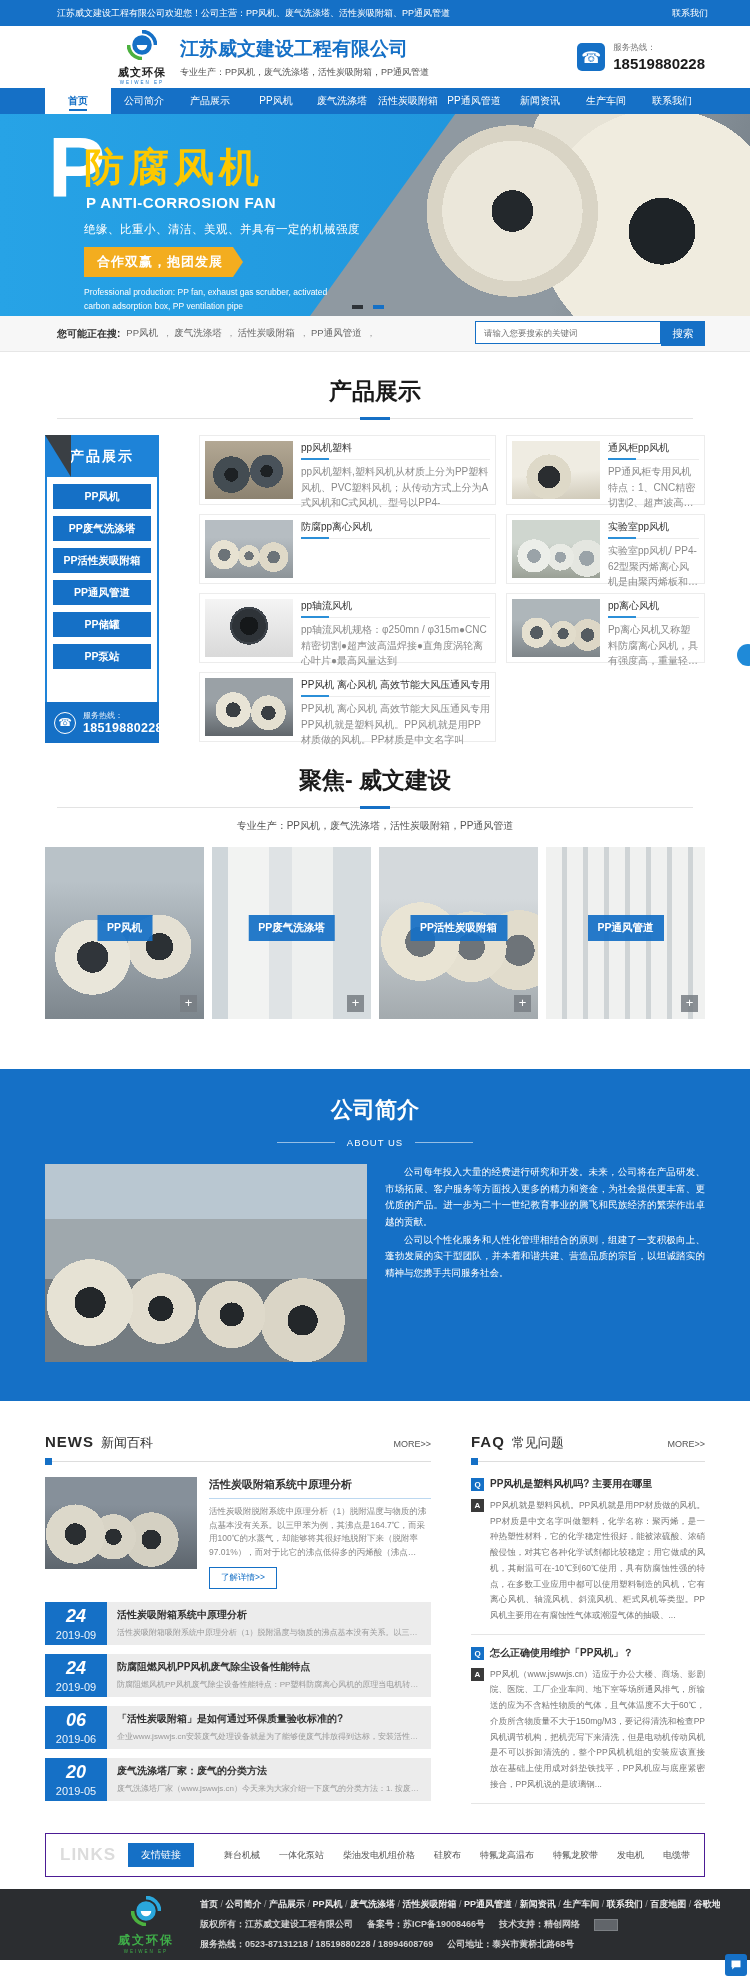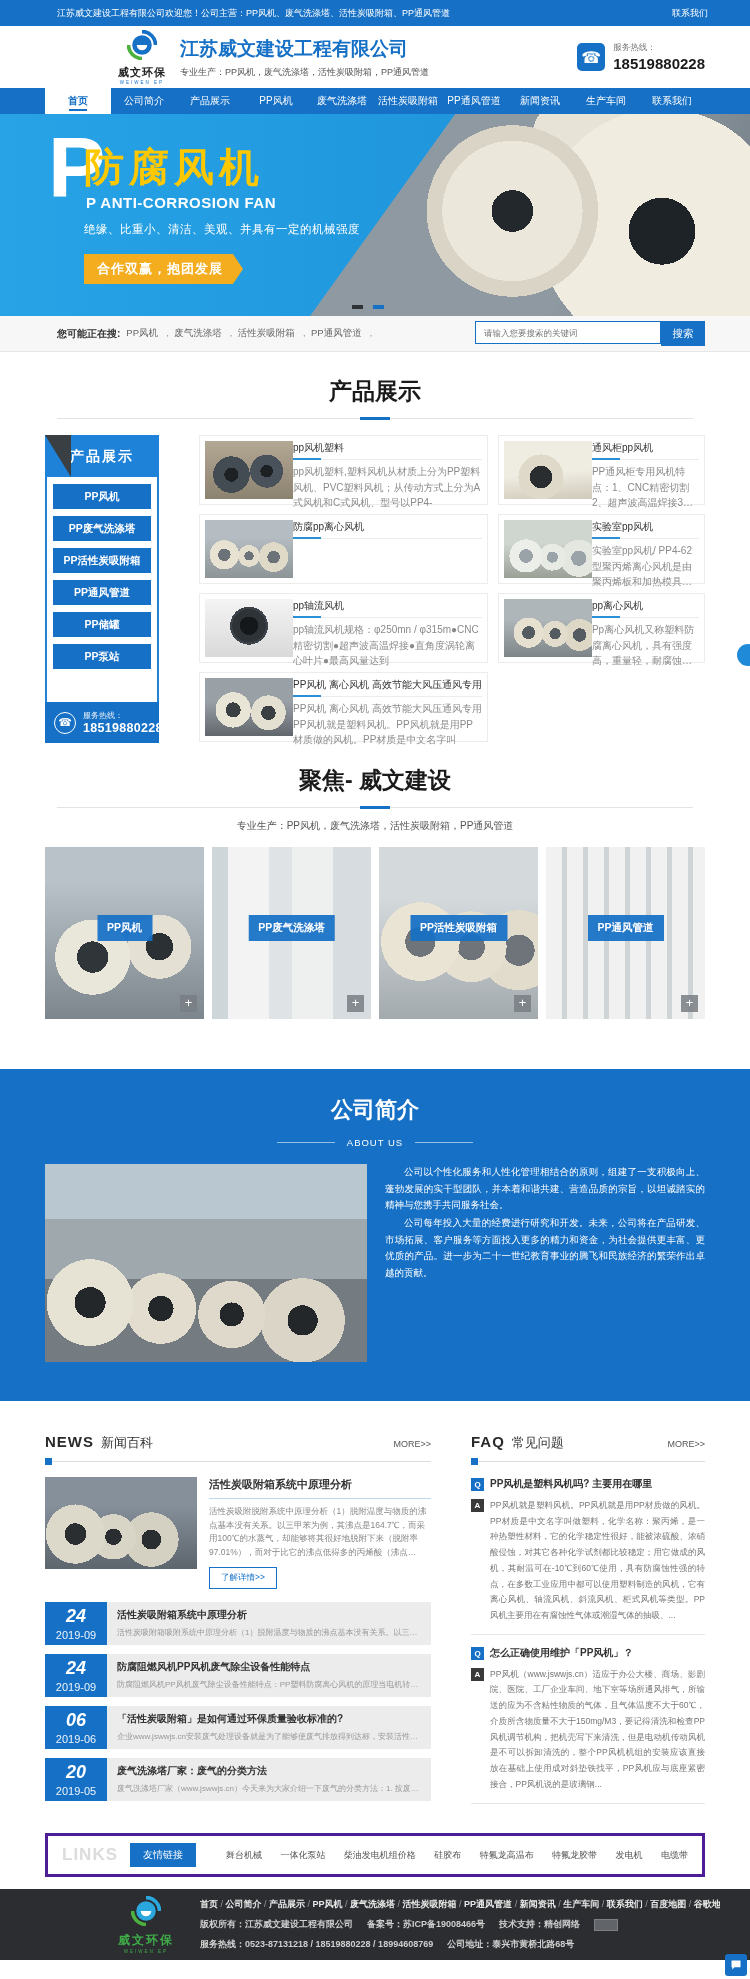--- a/index.html
+++ b/index.html
@@ -40,21 +40,21 @@
       radial-gradient(circle at 80% 58%, #1e2327 0 9%, #f0ecdf 9% 33%, transparent 33%),
       radial-gradient(circle at 62% 14%, #e7e3d6 0 16%, transparent 16%),
       linear-gradient(115deg,#3f7fb3 0 14%,#8f99a1 14% 62%,#6f7981 100%); }
   .hero-p { position:absolute; left:48px; top:10px; font-size:86px; font-weight:900;
     color:#fff; line-height:1; letter-spacing:0; }
   .hero-title { position:absolute; left:84px; top:26px; font-size:40px; font-weight:900;
     color:#fdc800; letter-spacing:5px; }
   .hero-en { position:absolute; left:86px; top:80px; font-size:15px; font-weight:900;
     color:#fff; letter-spacing:.5px; }
   .hero-feat { position:absolute; left:84px; top:108px; font-size:11.5px; color:#fff; letter-spacing:.5px; }
-  .hero-cta { position:absolute; left:84px; top:140px; background:#f3ad1f; color:#fff;
+  .hero-cta { position:absolute; left:84px; top:133px; background:#f3ad1f; color:#fff;
     font-size:13px; font-weight:bold; padding:6px 20px 6px 13px; letter-spacing:1px;
     clip-path:polygon(0 0,calc(100% - 10px) 0,100% 50%,calc(100% - 10px) 100%,0 100%); cursor:pointer; }
   .hero-desc { position:absolute; left:84px; top:172px; font-size:8.5px; color:#fff;
     line-height:1.6; width:260px; }
   .dots { position:absolute; bottom:7px; left:352px; display:flex; gap:10px; }
   .dot { width:11px; height:4px; cursor:pointer; }
   .dot1 { background:#2e3338; } .dot2 { background:#1570c6; }
   
   .search { height:36px; background:#f7f7f7; border-bottom:1px solid #e6e6e6;
     display:flex; align-items:center; padding:0 45px 0 57px; }
@@ -87,21 +87,21 @@
     font-size:10.5px; font-weight:bold; height:25px; line-height:25px; margin-bottom:7px;
     border:none; cursor:pointer; }
   .side-foot { background:#1570c6; color:#fff; display:flex; align-items:center;
     gap:7px; padding:8px 9px; }
   .side-foot-icon { width:22px; height:22px; border:1.5px solid #fff; border-radius:50%;
     display:flex; align-items:center; justify-content:center; font-size:11px; flex:none; }
   .side-foot-label { font-size:8px; opacity:.92; }
   .side-foot-num { font-size:12.5px; font-weight:bold; letter-spacing:.3px; }
   .prod-grid { flex:1; margin-left:40px; display:grid; grid-template-columns:1fr 1fr;
     grid-auto-rows:70px; gap:9px 10px; }
-  .prod-card { border:1px solid #ececec; background:#fff; display:flex; padding:5px; cursor:pointer; }
+  .prod-card { border:1px solid #ececec; background:#fff; display:flex; gap:8px; padding:5px; cursor:pointer; }
   .thumb { width:88px; height:58px; flex:none; background:#c7cdd2; }
   .p-info { flex:1; min-width:0; }
   .p-title { font-size:10px; color:#333; white-space:nowrap; overflow:hidden; text-overflow:ellipsis; }
   .p-line { height:1px; background:#ececec; margin:4px 0 4px; position:relative; }
   .p-line::before { content:""; position:absolute; left:0; top:-1px; width:28px; height:2px; background:#2b8fd8; }
   .p-desc { font-size:10px; color:#8a8a8a; line-height:1.55; display:-webkit-box;
     -webkit-line-clamp:3; -webkit-box-orient:vertical; overflow:hidden; }
   
   .t1 { background:radial-gradient(circle at 30% 58%, #1d2124 0 10%, #434c52 10% 26%, transparent 26%),
         radial-gradient(circle at 70% 52%, #1d2124 0 9%, #49525a 9% 24%, transparent 24%),
@@ -199,21 +199,21 @@
   .qa-row { display:flex; gap:6px; align-items:flex-start; margin-bottom:7px; cursor:pointer; }
   .badge { width:13px; height:13px; flex:none; color:#fff; font-size:8px; font-weight:bold;
     display:flex; align-items:center; justify-content:center; margin-top:1px; }
   .badge-q { background:#1570c6; } .badge-a { background:#3a3a3a; }
   .q-text { font-size:10px; font-weight:bold; color:#333; line-height:1.4; }
   .a-text { font-size:8.5px; color:#777; line-height:1.85; text-align:justify;
     display:-webkit-box; -webkit-box-orient:vertical; overflow:hidden; }
   .clamp9 { -webkit-line-clamp:9; } .clamp8 { -webkit-line-clamp:8; }
   .qa-div { height:1px; background:#e5e5e5; margin:10px 0 11px; }
   
-  .links { margin:28px 45px 0; border:3px solid #4c1d95; height:44px; display:flex;
+  .links { margin:28px 45px 0; border:1px solid #4c1d95; height:44px; display:flex;
     align-items:center; padding:0 14px; }
   .links-en { font-size:17px; font-weight:bold; color:#dcdcdc; letter-spacing:1px; }
   .links-btn { background:#1570c6; color:#fff; font-size:10px; padding:5px 13px;
     margin-left:12px; cursor:pointer; }
   .links-list { display:flex; gap:0; margin-left:30px; flex:1; justify-content:space-between; }
   .link-item { font-size:9px; color:#555; cursor:pointer; white-space:nowrap; }
   
   .footer { margin-top:12px; background:#2b2d30; height:71px; display:flex;
     align-items:center; padding:0 30px 0 118px; }
   .f-logo { display:flex; flex-direction:column; align-items:center; flex:none; }
@@ -283,20 +283,21 @@
   <div class="nav-item">联系我们</div>
 </div>
 
 <div class="hero">
   <div class="hero-photo"></div>
   <div class="hero-p">P</div>
   <div class="hero-title">防腐风机</div>
   <div class="hero-en">P ANTI-CORROSION FAN</div>
   <div class="hero-feat">绝缘、比重小、清洁、美观、并具有一定的机械强度</div>
   <div class="hero-cta">合作双赢，抱团发展</div>
+  <div class="hero-desc">Professional production: PP fan, exhaust gas scrubber, activated carbon adsorption box, PP ventilation pipe</div>
   <div class="dots">
     <span class="dot dot1"></span>
     <span class="dot dot2"></span>
   </div>
 </div>
 
 <div class="search">
   <span class="search-label">您可能正在搜:</span>
   <span class="kw">PP风机</span>
   <span class="kw">废气洗涤塔</span>
@@ -421,22 +422,22 @@
 <div class="about">
   <div class="about-title">公司简介</div>
   <div class="about-sub">
     <span class="about-sub-line"></span>
     <span class="about-sub-text">ABOUT US</span>
     <span class="about-sub-line"></span>
   </div>
   <div class="about-body">
     <div class="about-photo"></div>
     <div class="about-text">
+      <p>公司每年投入大量的经费进行研究和开发。未来，公司将在产品研发、市场拓展、客户服务等方面投入更多的精力和资金，为社会提供更丰富、更优质的产品。进一步为二十一世纪教育事业的腾飞和民族经济的繁荣作出卓越的贡献。</p>
       <p>公司以个性化服务和人性化管理相结合的原则，组建了一支积极向上、蓬勃发展的实干型团队，并本着和谐共建、营造品质的宗旨，以坦诚踏实的精神与您携手共同服务社会。</p>
-      <p>公司每年投入大量的经费进行研究和开发。未来，公司将在产品研发、市场拓展、客户服务等方面投入更多的精力和资金，为社会提供更丰富、更优质的产品。进一步为二十一世纪教育事业的腾飞和民族经济的繁荣作出卓越的贡献。</p>
     </div>
   </div>
 </div>
 
 <div class="nf">
   <div class="news-col">
     <div class="col-head">
       <span class="head-en">NEWS</span>
       <span class="head-cn">新闻百科</span>
       <span class="more">MORE&gt;&gt;</span>

